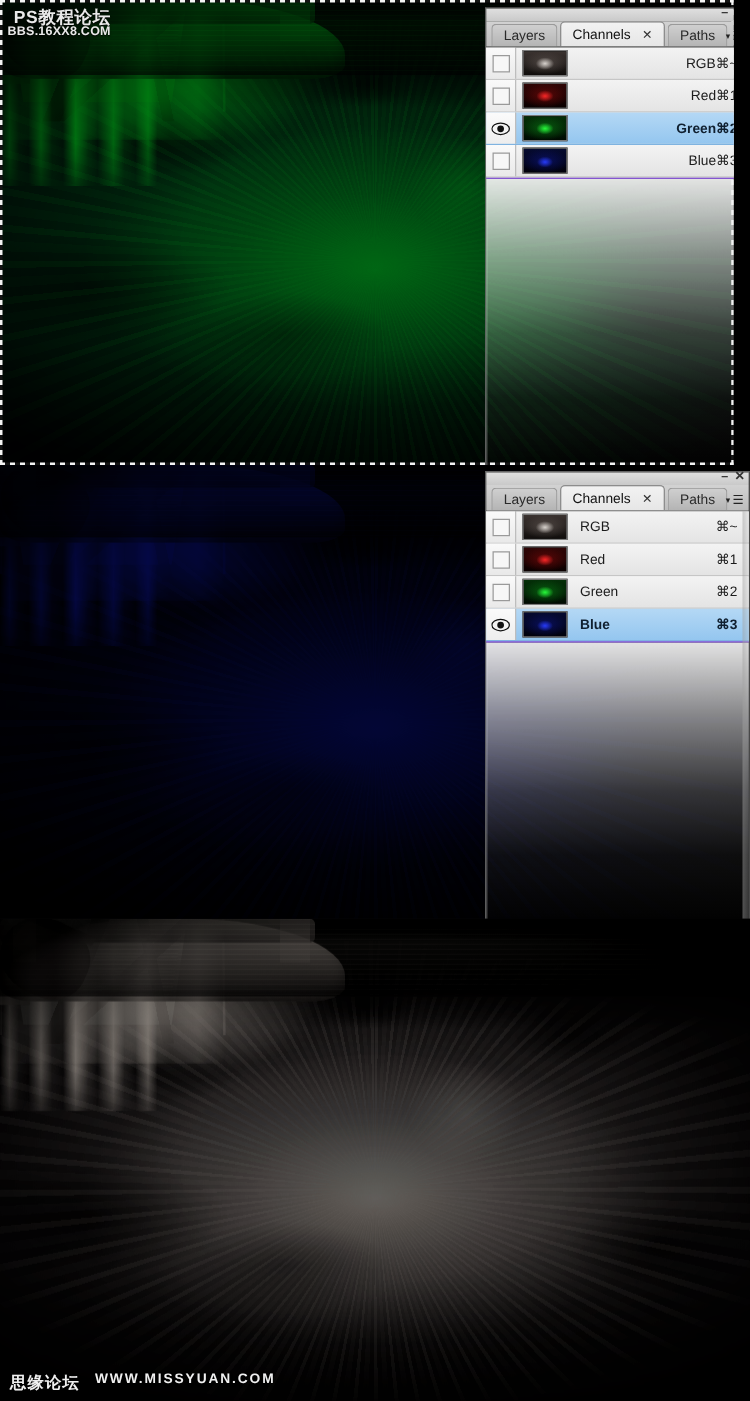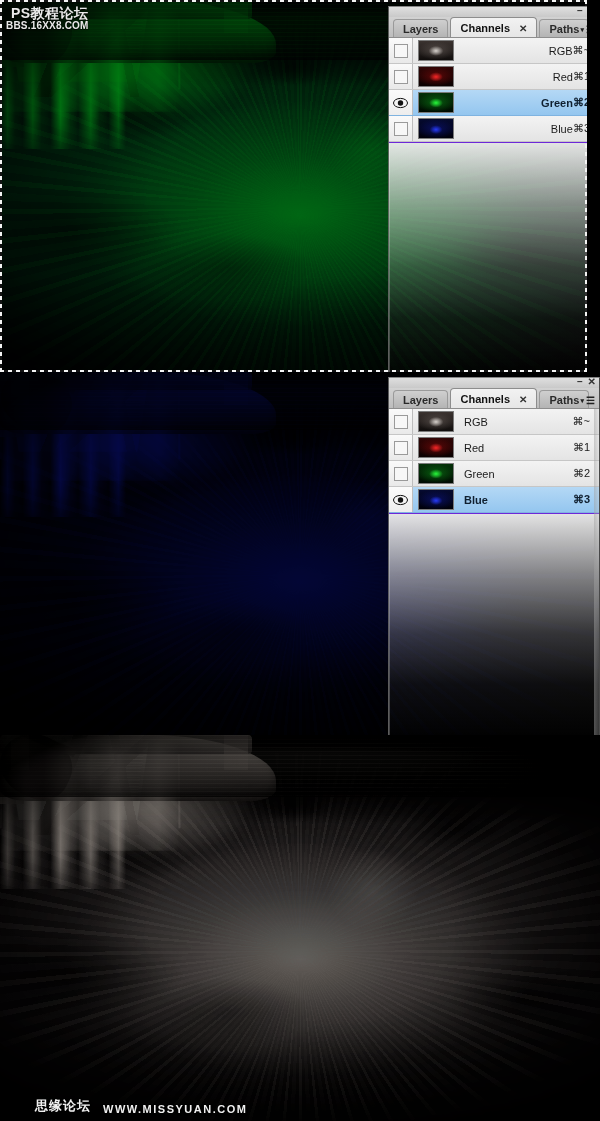--- a/index.html
+++ b/index.html
@@ -233,21 +233,20 @@
     font-size:10px; color:#333; line-height:10px;
   }
   .win-btn { cursor:default; font-weight:bold; }
   .ps-tabrow {
     position: relative;
     display: flex; align-items: flex-end;
     height: 21px;
     background: linear-gradient(180deg,#d2d2d2,#bdbdbd);
     padding-left: 4px;
     border-bottom: 1px solid #8e8e8e;
-    font-weight: bold;
   }
   .ps-tab {
     height: 18px; line-height: 18px;
     padding: 0 9px;
     font-size: 11px; color: #2a2a2a;
     background: linear-gradient(180deg,#cfcfcf,#b4b4b4);
     border: 1px solid #9a9a9a;
     border-bottom: none;
     border-radius: 4px 4px 0 0;
     margin-right: 2px;
@@ -338,22 +337,22 @@
   
   .wm-top {
     position:absolute; left:6px; top:6px;
     color:#e9e9e9; line-height:1.05;
     text-shadow:0 1px 1px rgba(0,0,0,.9);
   }
   .wm-top .wm-cn { font-size:14px; font-weight:bold; letter-spacing:.5px; }
   .wm-top .wm-url { font-size:10px; font-weight:bold; letter-spacing:.2px; }
   .wm-bottom {
     position:absolute; left:8px; bottom:6px;
-    display:flex; align-items:flex-end; gap:12px;
-    color:#f0f0f0; text-shadow:0 1px 2px rgba(0,0,0,.95);margin-left:27px;
+    display:flex; align-items:flex-start; gap:12px;
+    color:#f0f0f0; text-shadow:0 1px 2px rgba(0,0,0,.95);
   }
   .wm-bottom .wm-cn { font-size:13px; font-weight:bold; letter-spacing:1px; }
   .wm-bottom .wm-url { font-size:11px; font-weight:bold; letter-spacing:1.5px; }
   svg.defs { position:absolute; width:0; height:0; }
 </style>
 </head>
 <body>
 
 <svg class="defs" aria-hidden="true">
   <defs>

